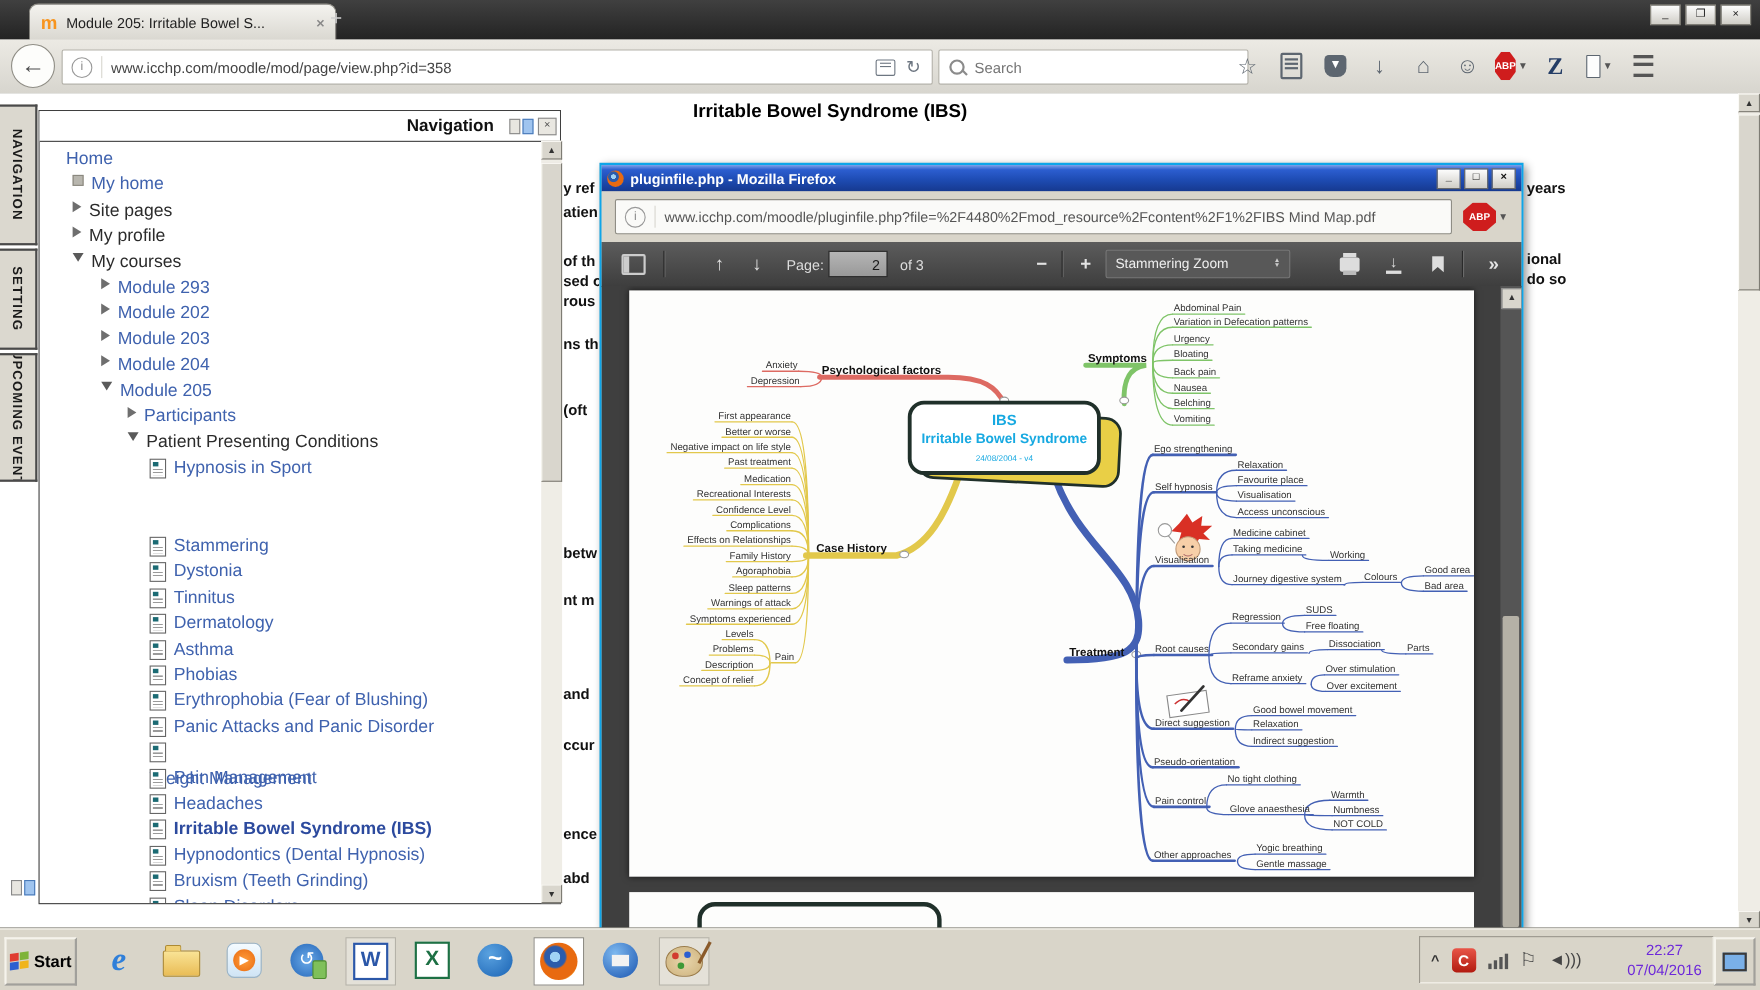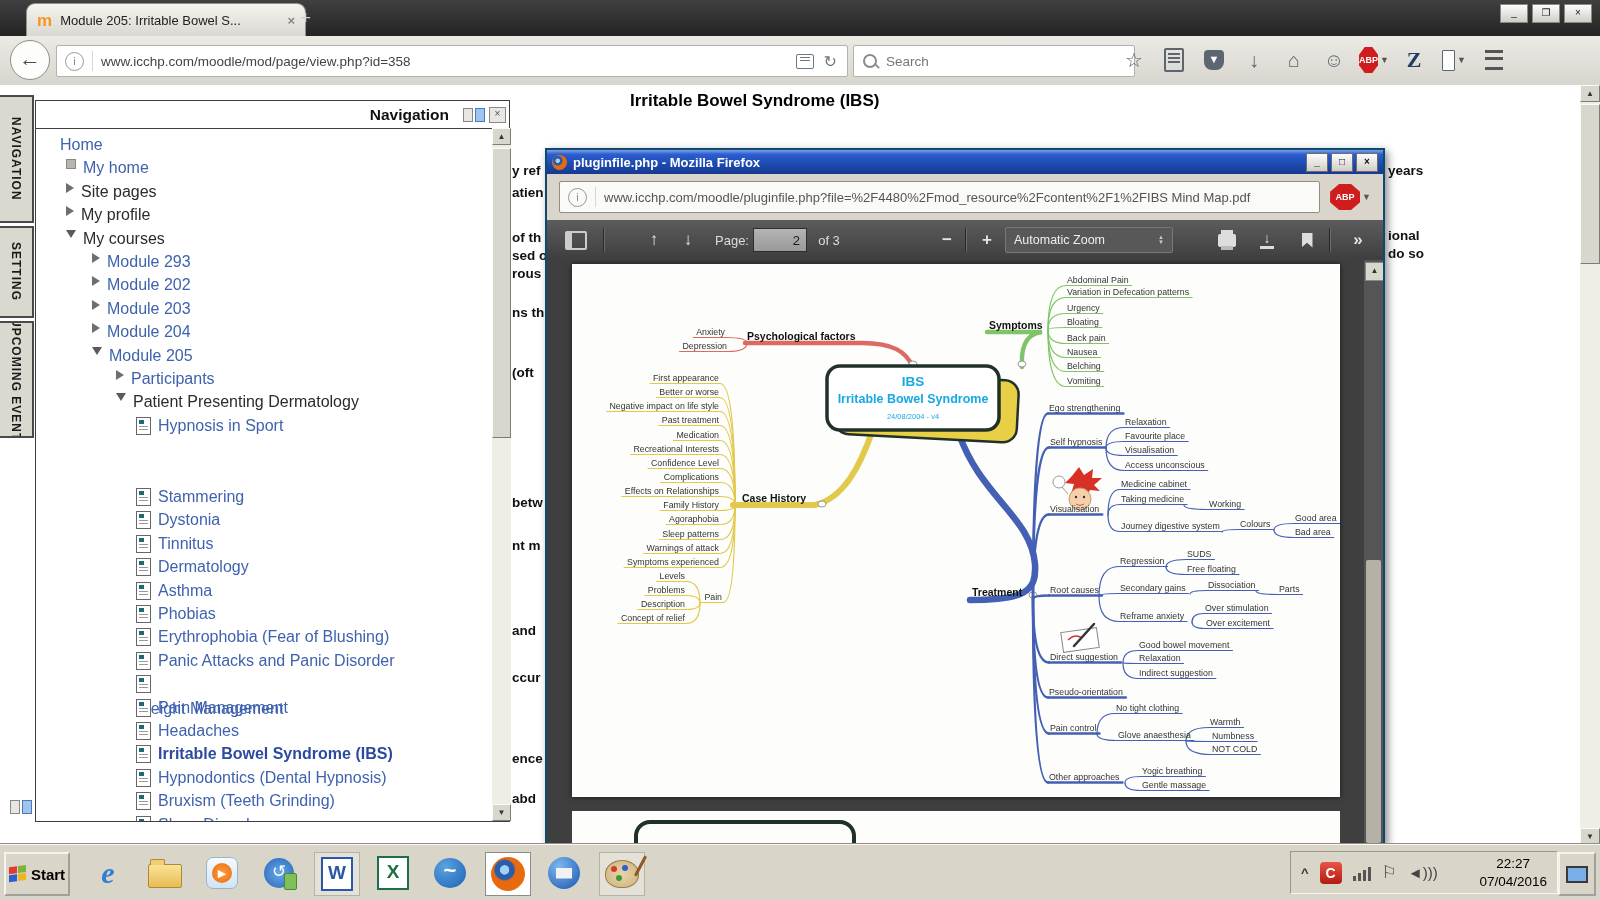--- a/index.html
+++ b/index.html
@@ -88,21 +88,21 @@
   .sb-btn{position:absolute;left:0;width:100%;height:17px;background:#d9d6cd;border:1px solid;
           border-color:#fbfaf6 #7e7c74 #7e7c74 #fbfaf6;box-sizing:border-box;text-align:center;
           font-size:8px;color:#333;line-height:15px}
   .sb-thumb{position:absolute;left:0;width:100%;background:#d9d6cd;border:1px solid;
             border-color:#fbfaf6 #7e7c74 #7e7c74 #fbfaf6;box-sizing:border-box}
   #nav-sb{left:456px;top:27px;width:19px;height:693px}
   #main-sb{position:absolute;right:0;top:85px;width:20px;height:760px;background:#efede6}
 
   
   #pdfwin{position:absolute;left:545px;top:148px;width:840px;height:697px;box-sizing:border-box;
-          border:2px solid #0c4a6e;box-shadow:3px 3px 8px rgba(0,0,0,.45);background:#d9d5ca}
+          border:2px solid #0ea5e9;box-shadow:3px 3px 8px rgba(0,0,0,.45);background:#d9d5ca}
   #pdftitle{height:24px;background:linear-gradient(180deg,#7fa1e8 0%,#2c5ed0 18%,#1e4cb4 55%,#16398f 100%);
             display:flex;align-items:center;gap:6px;padding:0 5px;color:#fff;font-weight:bold;font-size:13px}
   .fxmini{width:15px;height:15px;border-radius:50%;flex:none;
           background:radial-gradient(circle at 38% 38%,#9fd2f5 0 16%,#2b5cab 18% 34%,#e86a10 40% 74%,#f9b341 78% 100%)}
   #pdftitle .btns{margin-left:auto;display:flex;gap:3px}
   .xpbtn{width:20px;height:17px;background:linear-gradient(#fdfdfd,#cfcdc6);border:1px solid #6f6d65;
          font-size:10px;line-height:15px;text-align:center;color:#111;font-weight:bold}
   #pdfurlrow{height:46px;background:#d9d5ca;display:flex;align-items:center;padding:0 12px;gap:10px}
   #pdfurlfield{flex:1;height:30px;background:#fafaf8;border:1px solid #8f8d85;border-radius:2px;
                display:flex;align-items:center;font-size:13px;color:#555;overflow:hidden}
@@ -171,21 +171,21 @@
   .palette::after{content:"";position:absolute;right:-4px;top:-6px;width:3px;height:22px;background:#8a5a2a;transform:rotate(28deg)}
   #tray{position:absolute;right:42px;top:6px;width:268px;height:43px;border:1px solid;
         border-color:#9a968c #f8f6f0 #f8f6f0 #9a968c;display:flex;align-items:center;gap:11px;padding:0 10px;box-sizing:border-box}
   .chev{font-size:13px;font-weight:bold;color:#333}
   .comodo{width:22px;height:22px;background:linear-gradient(#e85548,#b21b10);border-radius:4px;color:#fff;
           font-weight:bold;font-size:14px;text-align:center;line-height:22px}
   .bars{display:flex;align-items:flex-end;gap:2px;height:16px}
   .bars i{width:3px;background:#555;display:block}
   .flagico{font-size:17px;color:#444}
   .spk{font-size:15px;color:#444}
-  #clock{margin-left:auto;text-align:center;font-size:13.5px;color:#000000;line-height:1.3}
+  #clock{margin-left:auto;text-align:center;font-size:13.5px;color:#6d28d9;line-height:1.3}
   #showdesk{position:absolute;right:4px;top:7px;width:34px;height:40px;border:2px outset #f5f3ec;background:#d9d5c9;
             display:flex;align-items:center;justify-content:center}
   #showdesk i{width:18px;height:13px;background:#7ab0e8;border:2px solid #3a3a3a;display:block}
 
   
   #mm-svg text{font-family:"Liberation Sans",sans-serif}
 </style>
 </head>
 <body>
 
@@ -323,21 +323,21 @@
         <div class="nav-row" style="padding-left: 56px;">
           <span class="ico-trid"></span>
           <span class="nav-link">Module 205</span>
         </div>
         <div class="nav-row" style="padding-left: 80px;">
           <span class="ico-tri"></span>
           <span class="nav-link">Participants</span>
         </div>
         <div class="nav-row" style="padding-left: 80px;">
           <span class="ico-trid"></span>
-          <span class="nav-cat">Patient Presenting Dermatology</span>
+          <span class="nav-cat">Patient Presenting Conditions</span>
         </div>
         <div class="nav-row" style="padding-left: 100px;">
           <span class="ico-doc"></span>
           <span class="nav-link">Hypnosis in Sport</span>
         </div>
         <div class="nav-row" style="padding-left: 100px; margin-top: 48px;">
           <span class="ico-doc"></span>
           <span class="nav-link">Stammering</span>
         </div>
         <div class="nav-row" style="padding-left: 100px;">
@@ -440,21 +440,21 @@
     <div class="pt ptxt" style="left:164px;width:42px">Page:</div>
     <div class="pt" style="left:208px;width:50px">
         <input id="pageinput" value="2" style="">
       </div>
     <div class="pt ptxt" style="left:262px;width:40px">of 3</div>
     <div class="pt pt-arrow" style="left:388px;width:24px">−</div>
     <div class="pt-sep" style="left:418px"></div>
     <div class="pt pt-arrow" style="left:428px;width:24px">+</div>
     <div class="pt" style="left:458px;width:168px">
       <div id="zoomsel">
-          <span>Automatic Zoom</span>
+          <span>Stammering Zoom</span>
           <span class="ud">
             <span>▲</span>
             <span>▼</span>
           </span>
         </div>
     </div>
     <div class="pt" style="left:666px;width:28px">
         <span class="print-ico"></span>
       </div>
     <div class="pt" style="left:706px;width:28px">

